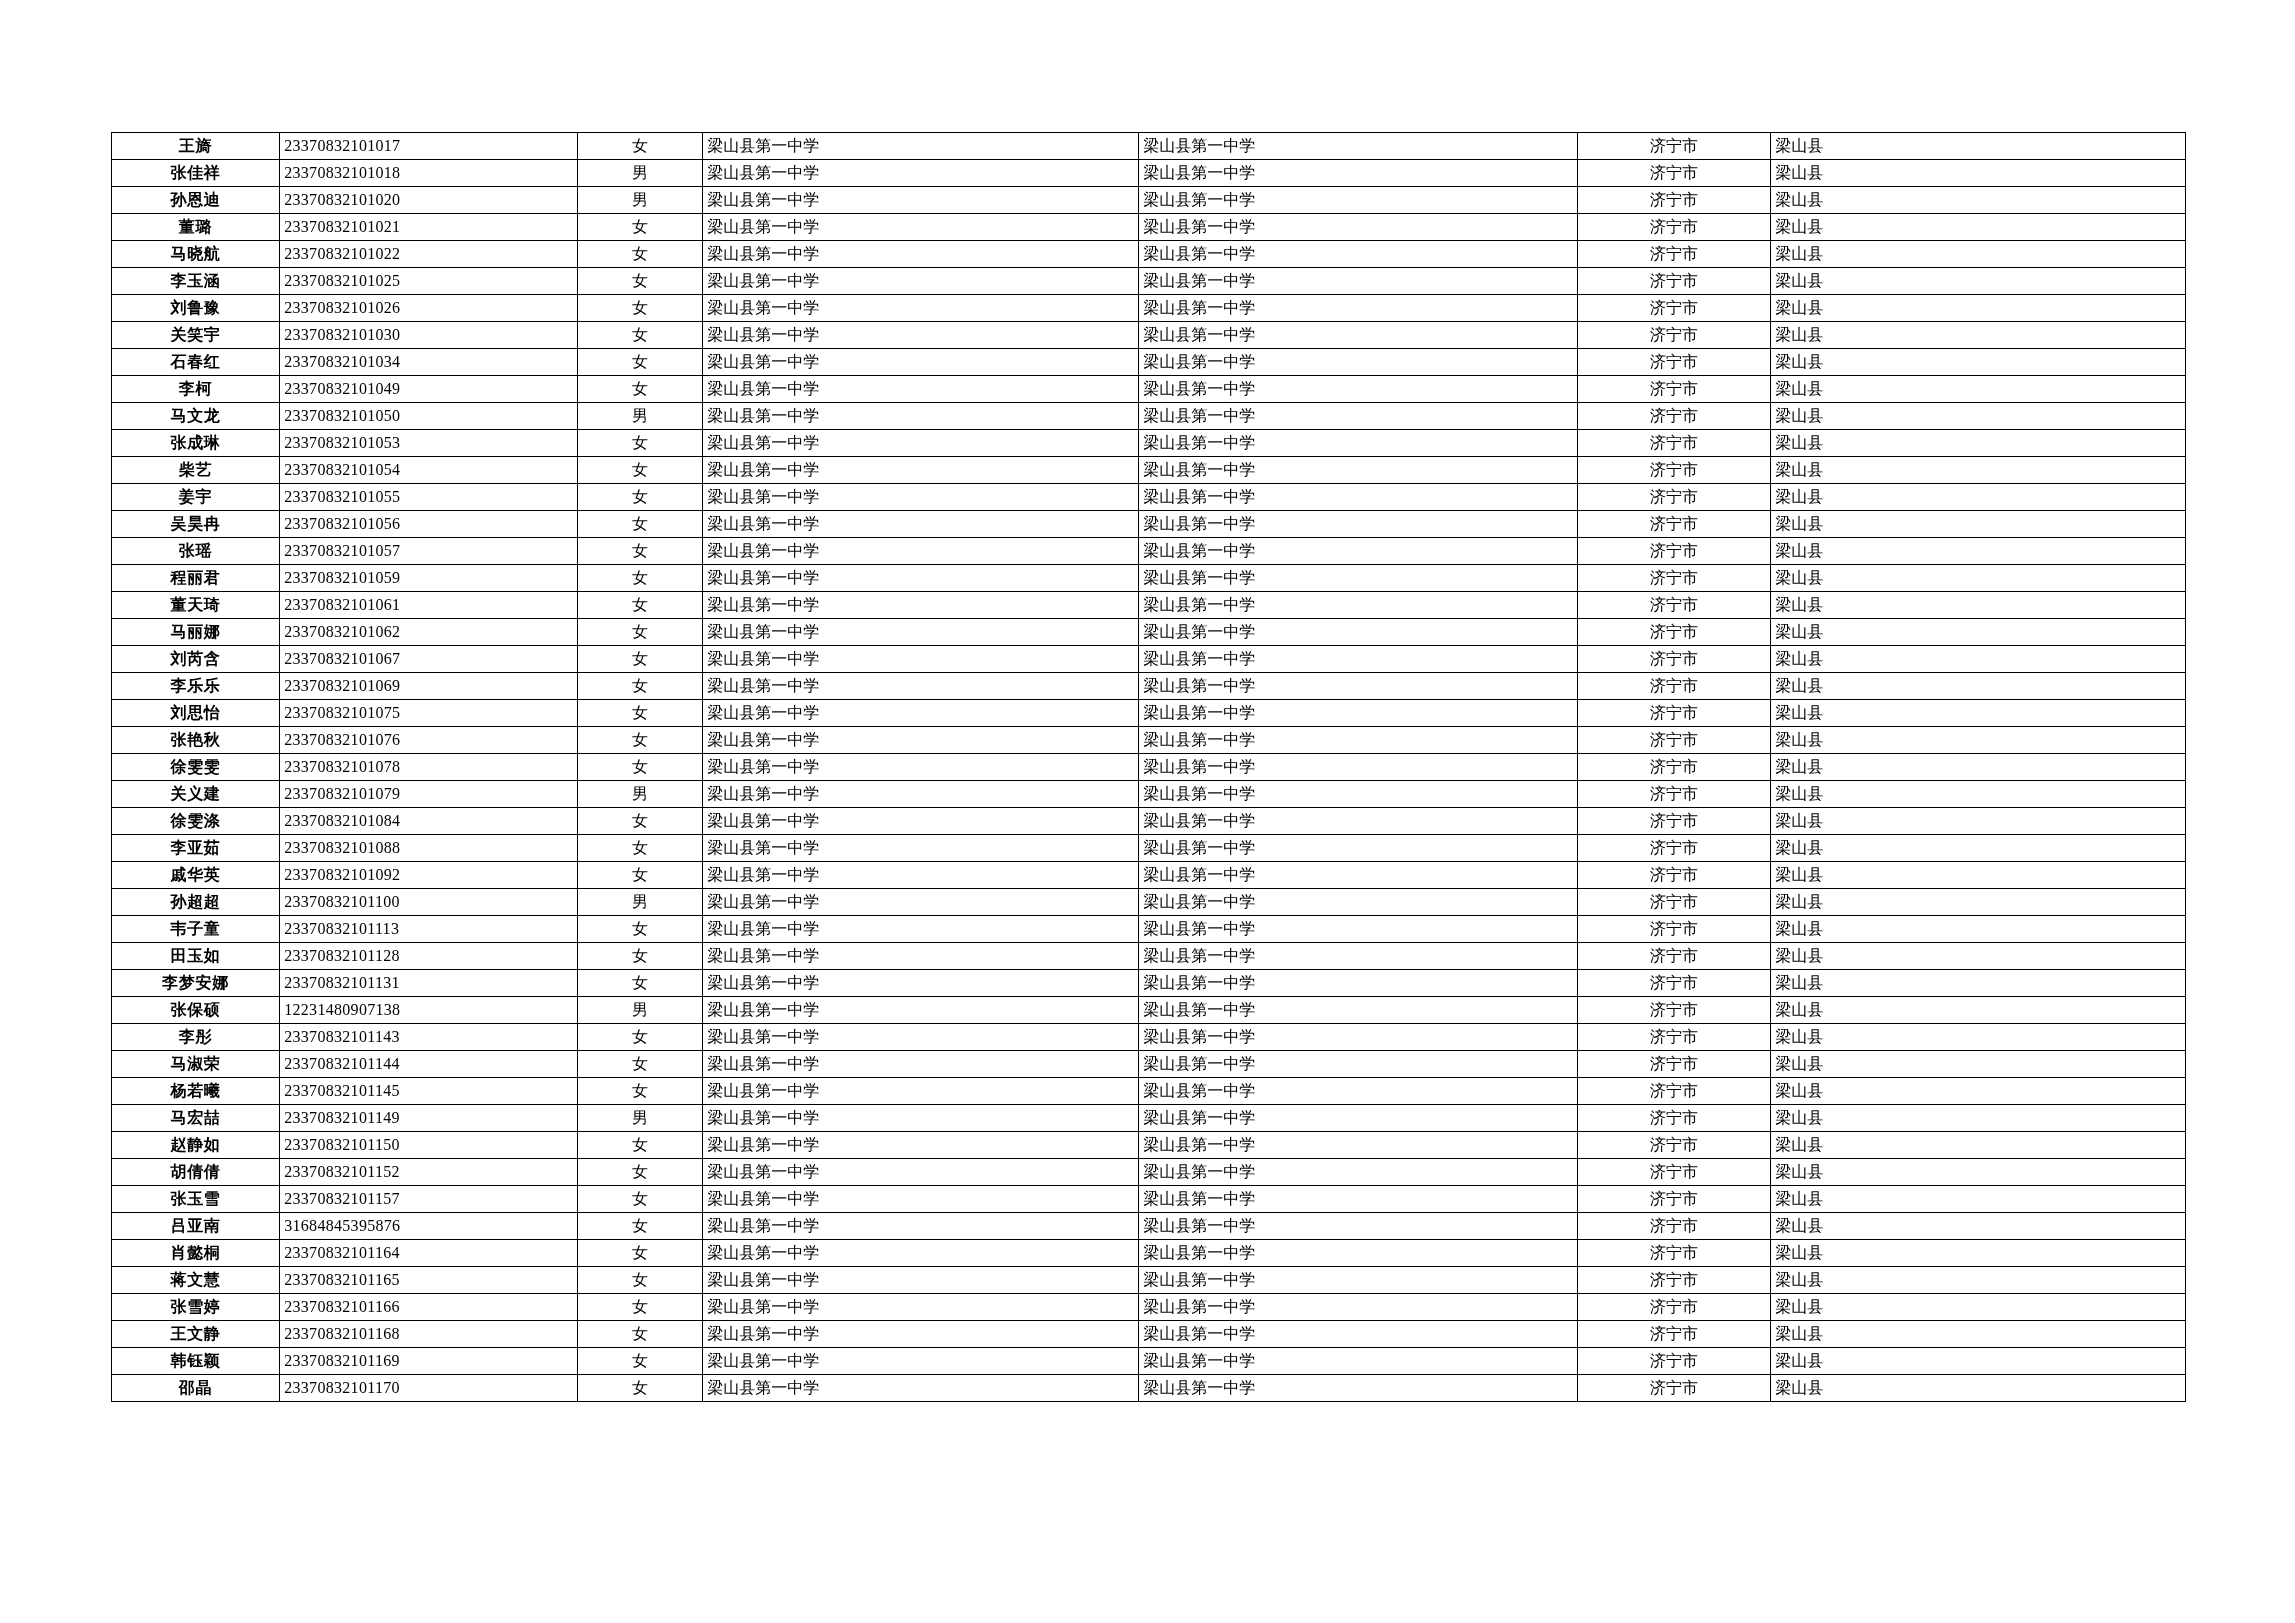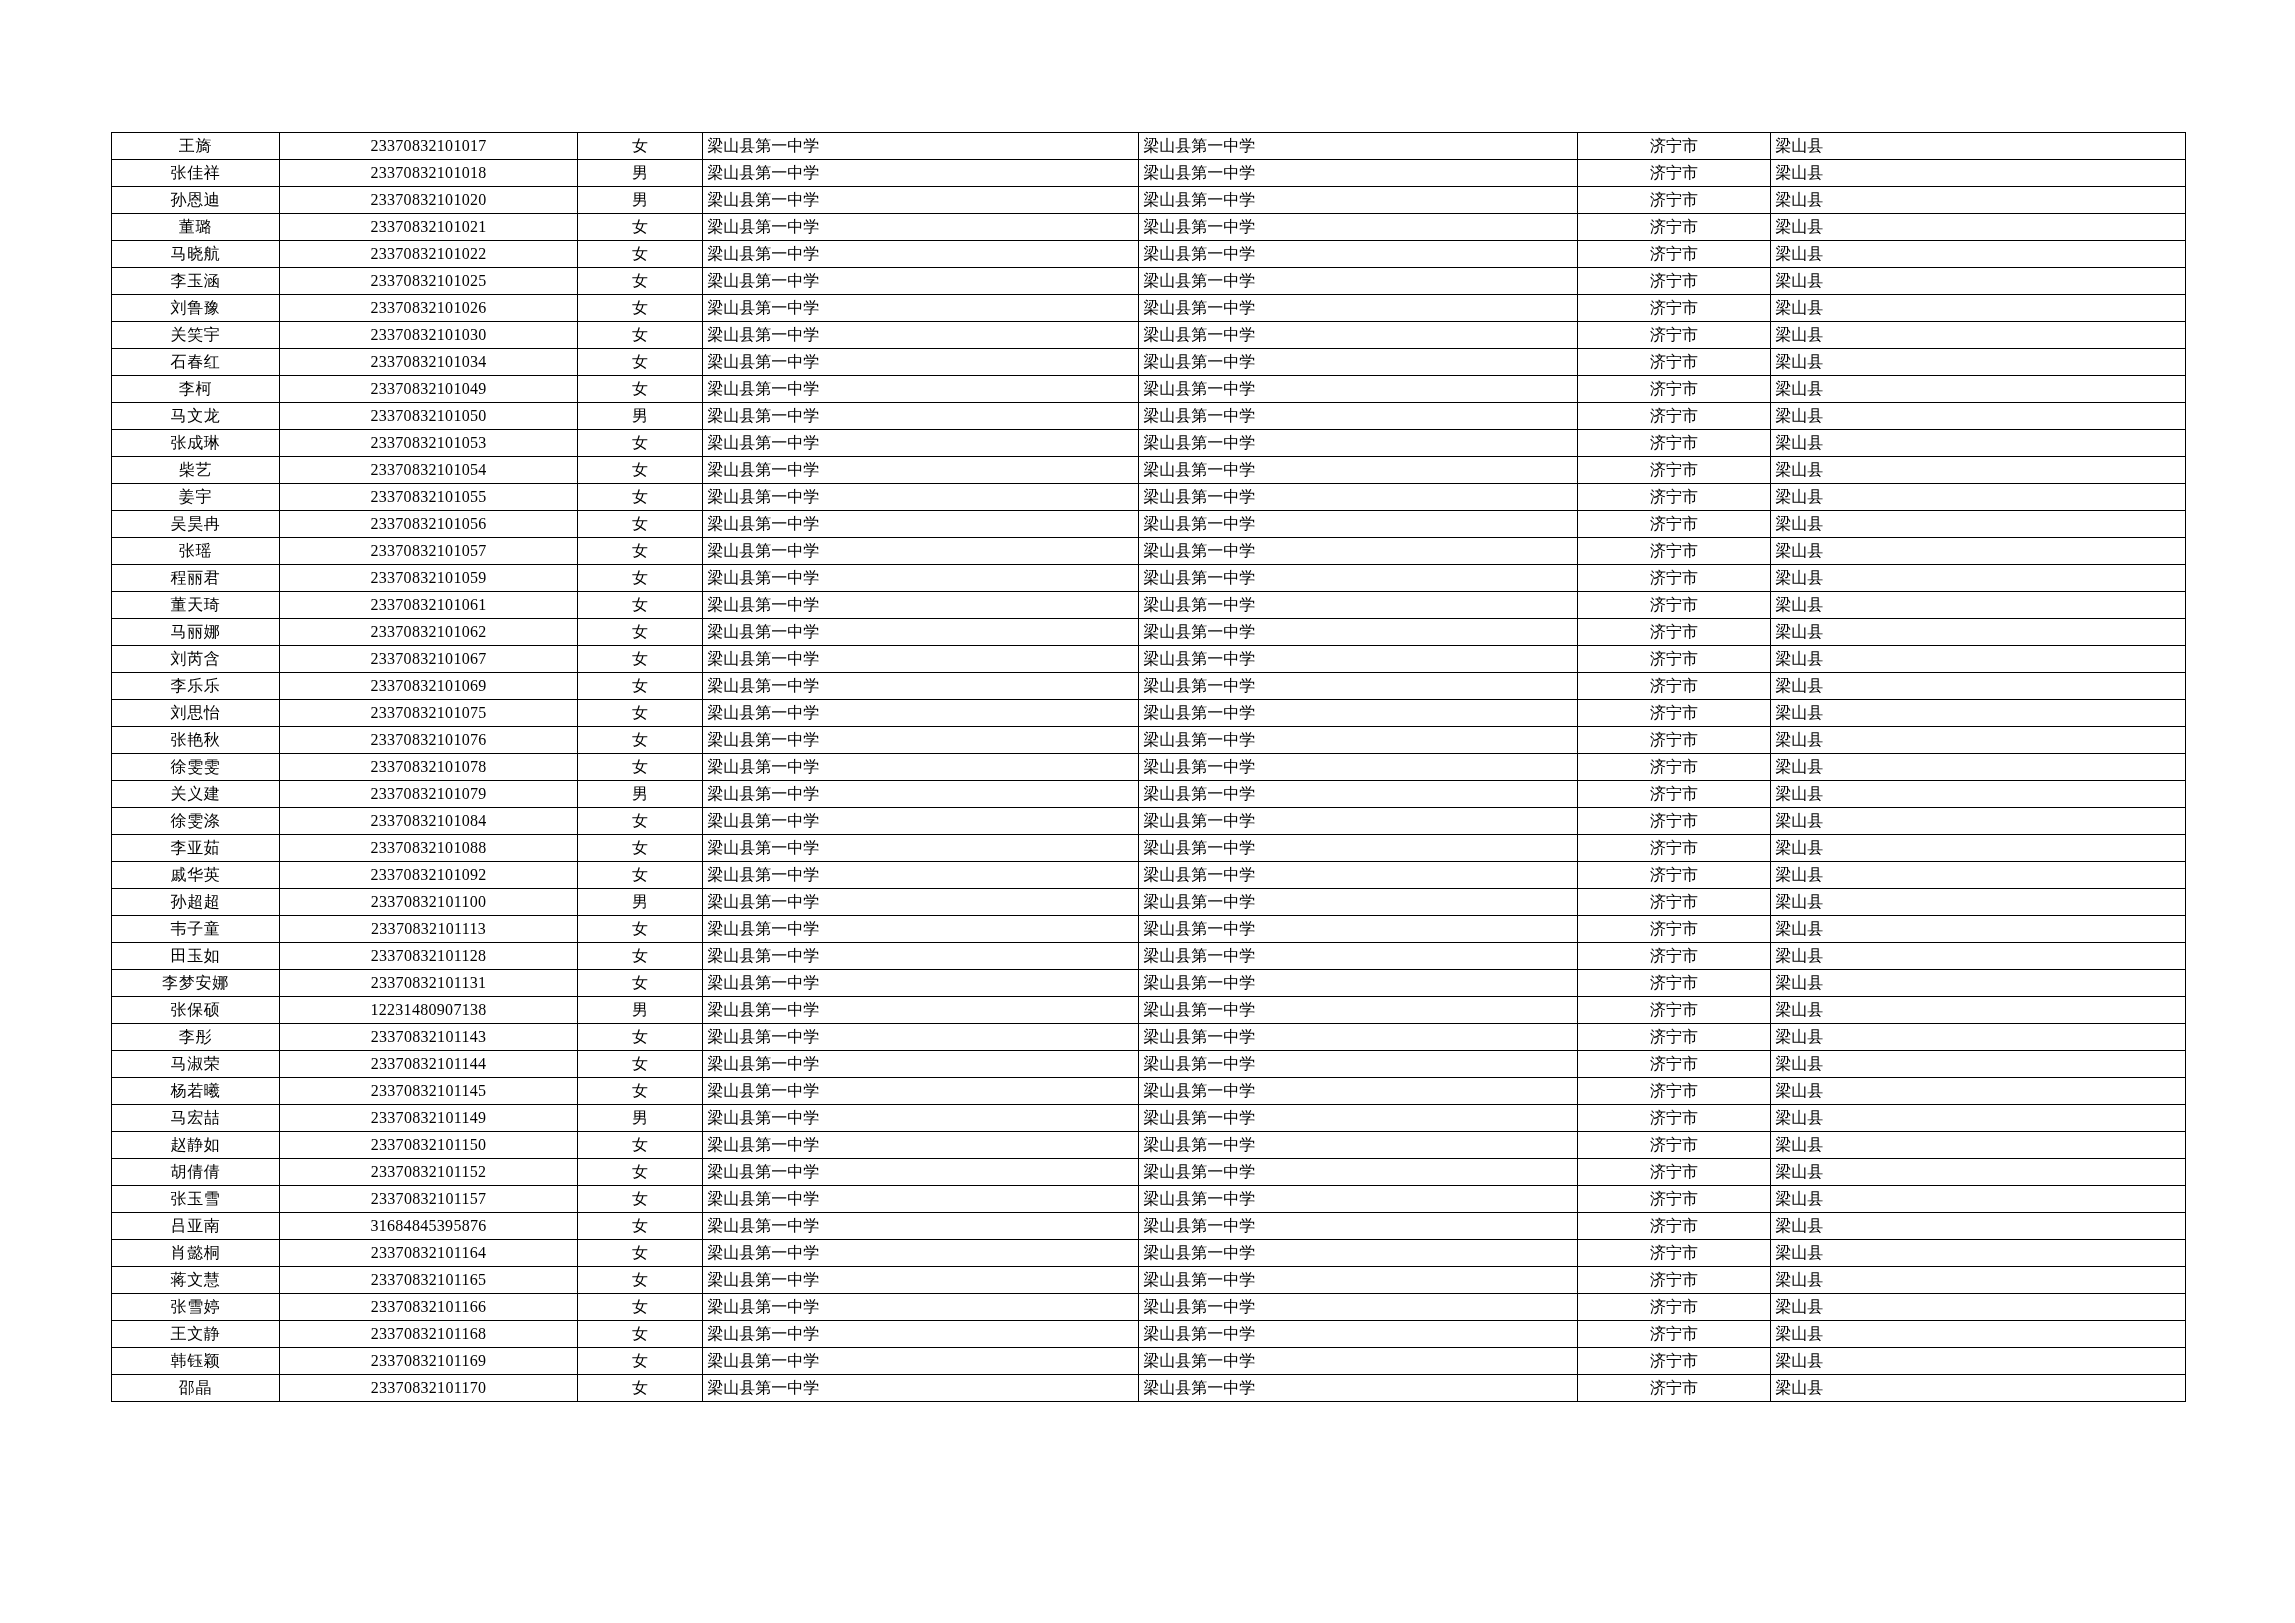--- a/index.html
+++ b/index.html
@@ -37,22 +37,22 @@
   }
   
   col.c-name   { width: 168px; }
   col.c-id     { width: 298px; }
   col.c-sex    { width: 125px; }
   col.c-school { width: 436px; }
   col.c-school2{ width: 439px; }
   col.c-city   { width: 193px; }
   col.c-county { width: 415px; }
 
-  td.name   { text-align: center; letter-spacing: 0.7px; }
-  td.id     { text-align: center; letter-spacing: 0.3px; }
+  td.name   { text-align: center; letter-spacing: 0.7px; font-weight: bold; }
+  td.id     { letter-spacing: 0.3px; }
   td.sex    { text-align: center; }
   td.school { text-align: left; padding-left: 9.7px; }
   td.city   { text-align: center; }
   td.county { text-align: left; }
 </style>
 </head>
 <body>
 
 <div class="page">
   <table class="roster">

